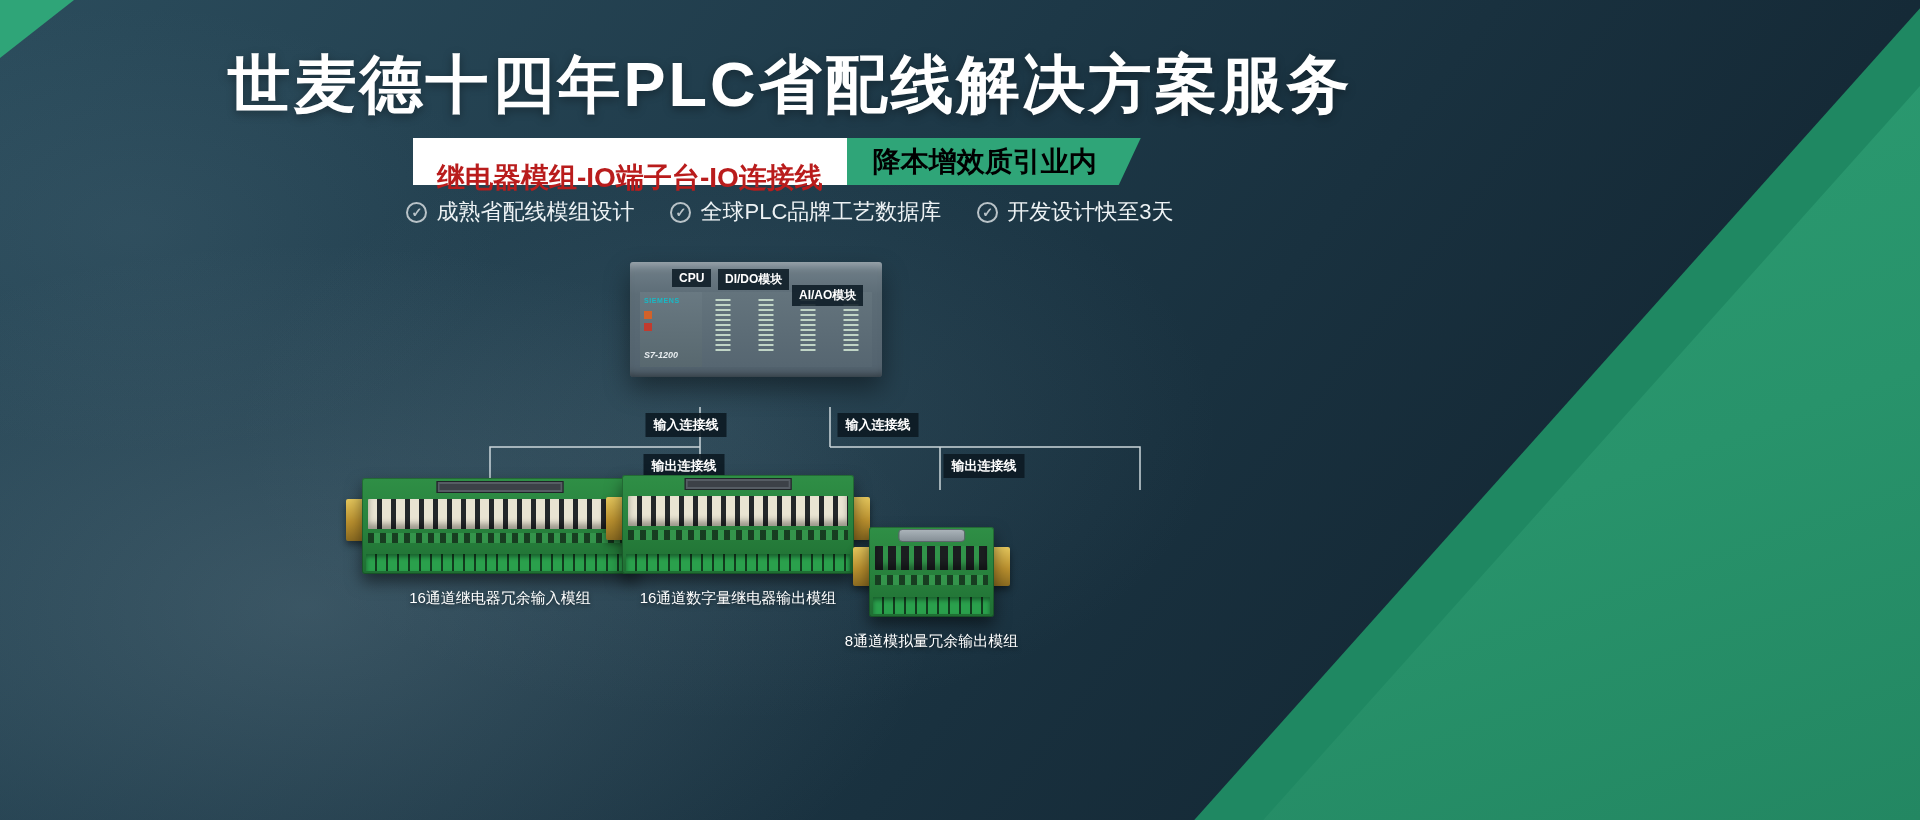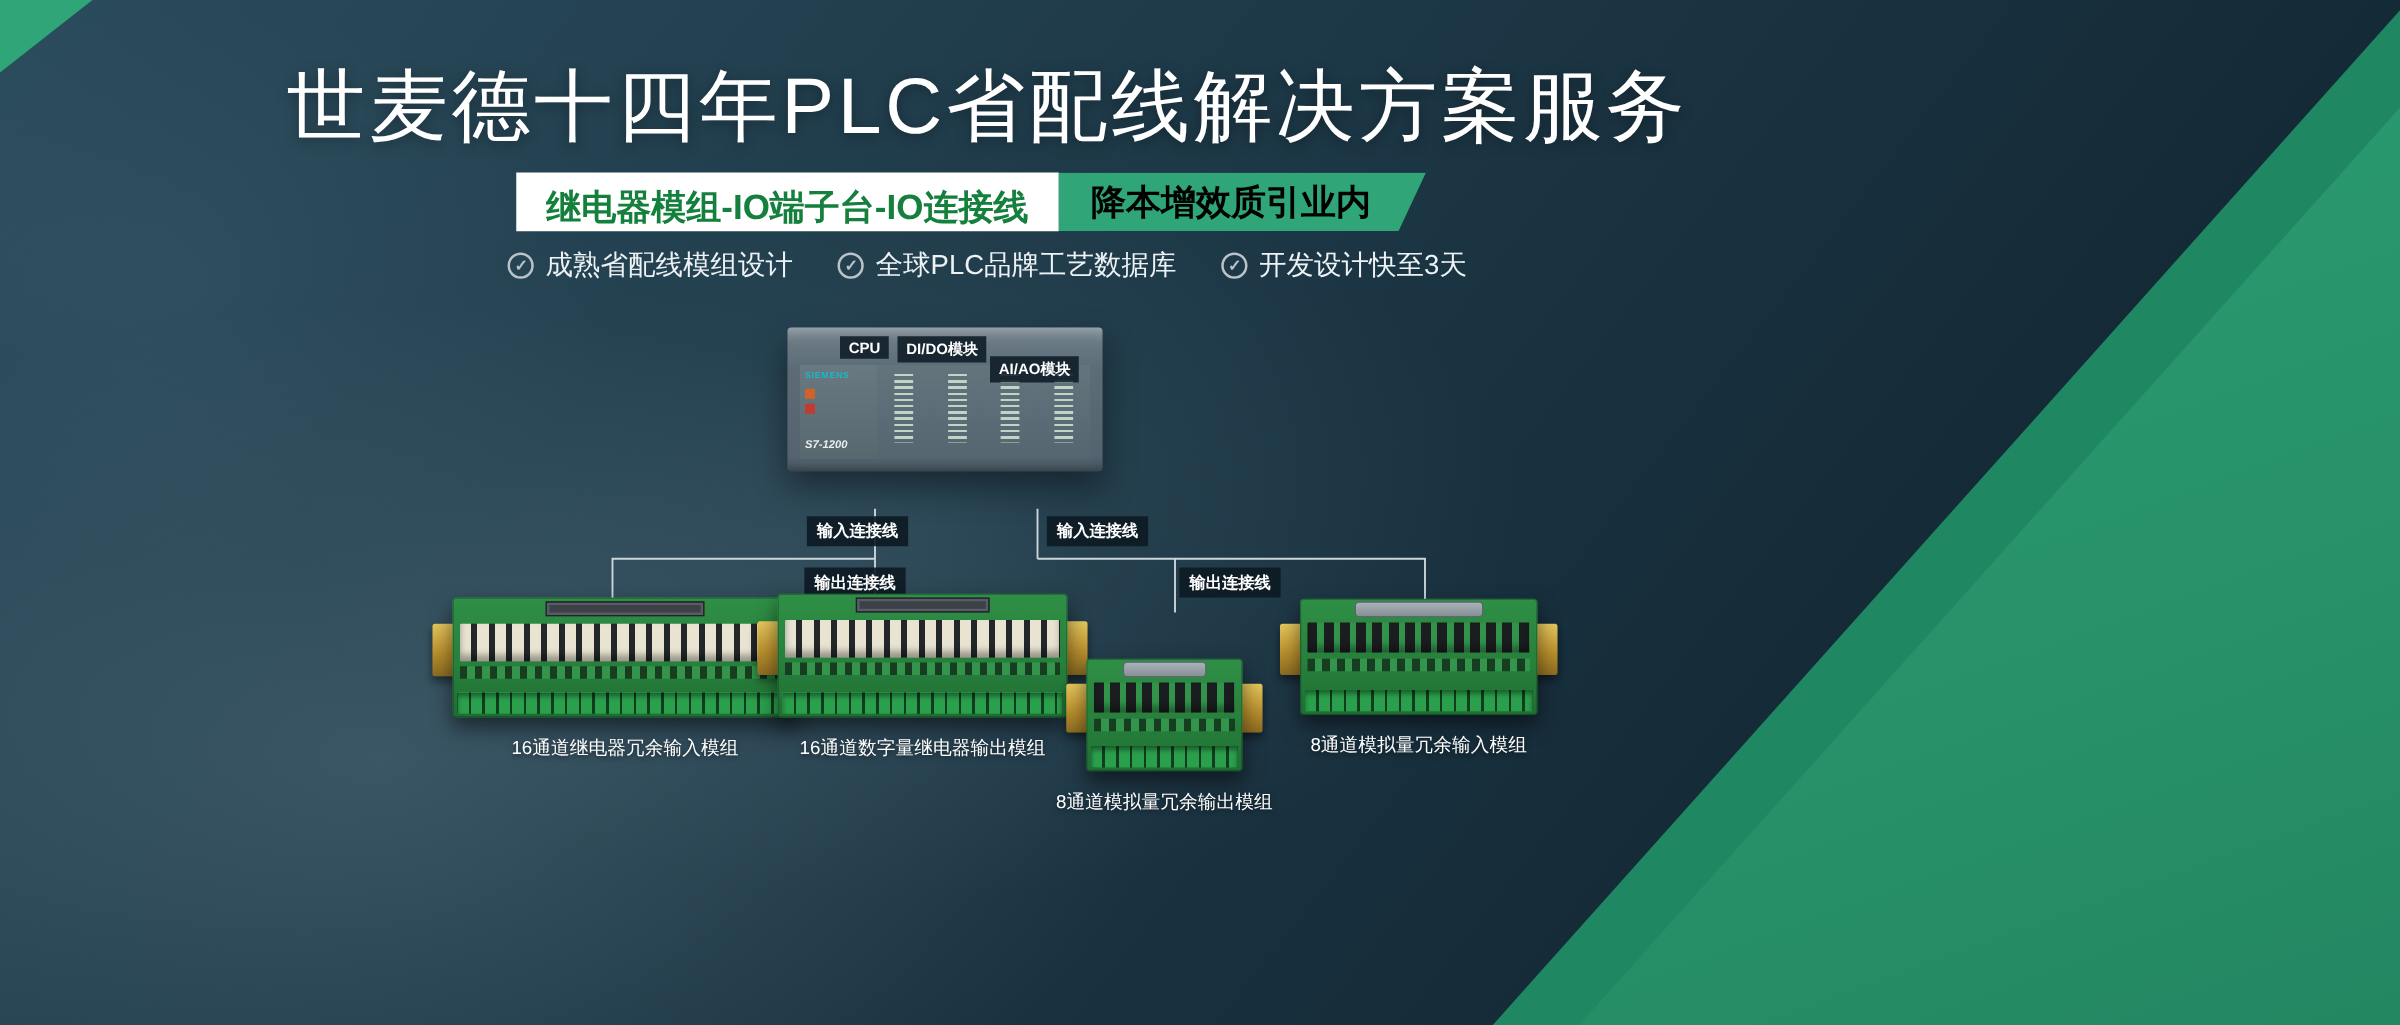--- a/index.html
+++ b/index.html
@@ -18,27 +18,27 @@
   .tri-back  { position:absolute; inset:0; background:#1f8862;
                clip-path:polygon(100% 1%, 100% 100%, 62.2% 100%); }
   .tri-front { position:absolute; inset:0;
                background:linear-gradient(160deg,#2fa578 0%, #28936b 70%, #238762 100%);
                clip-path:polygon(100% 10.5%, 100% 100%, 65.8% 100%); }
   .corner-tri{ position:absolute; top:0; left:0; width:0; height:0;
                border-top:58px solid #2fa578; border-right:74px solid transparent; }
 
   
   .title { position:absolute; top:42px; left:0; width:1580px; text-align:center;
-           color:#ffffff; font-size:63px; font-weight:400; letter-spacing:3px;
+           color:#ffffff; font-size:63px; font-weight:700; letter-spacing:3px;
            text-shadow:0 3px 10px rgba(0,0,0,.35); }
 
   
   .ribbon { position:absolute; top:138px; left:413px; height:47px; display:flex; }
-  .ribbon-left  { background:#ffffff; color:#15803d; font-size:28px; font-weight:600;
-                  line-height:47px; padding:4px 24px; white-space:nowrap; }
+  .ribbon-left  { background:#ffffff; color:#b91c1c; font-size:28px; font-weight:600;
+                  line-height:47px; padding:16px 24px; white-space:nowrap; }
   .ribbon-right { background:#2fa578; color:#000000; font-size:28px; font-weight:600;
                   line-height:47px; padding:0 44px 0 26px; white-space:nowrap;
                   clip-path:polygon(0 0, 100% 0, calc(100% - 22px) 100%, 0 100%); }
 
   
   .features { position:absolute; top:197px; left:0; width:1580px;
               display:flex; justify-content:center; gap:36px; }
   .feature  { display:flex; align-items:center; gap:9px; color:#edf2f4; font-size:22px; }
   .check    { width:21px; height:21px; border:2px solid #b9c3c8; border-radius:50%;
               color:#b9c3c8; font-size:13px; line-height:17px; text-align:center;
@@ -197,24 +197,14 @@
     <div class="rail"></div>
     <div class="pcb">
       <div class="dsub"></div>
       <div class="relays small"></div>
       <div class="smd-row small"></div>
       <div class="terms"></div>
     </div>
     <div class="caption">8通道模拟量冗余输出模组</div>
   </div>
 
-  <div class="module" style="left:1040px; top:479px; width:190px; height:93px;">
-    <div class="rail"></div>
-    <div class="pcb">
-      <div class="dsub"></div>
-      <div class="relays small"></div>
-      <div class="smd-row small"></div>
-      <div class="terms"></div>
-    </div>
-    <div class="caption">8通道模拟量冗余输入模组</div>
-  </div>
 
 </div>
 
 </body></html>

